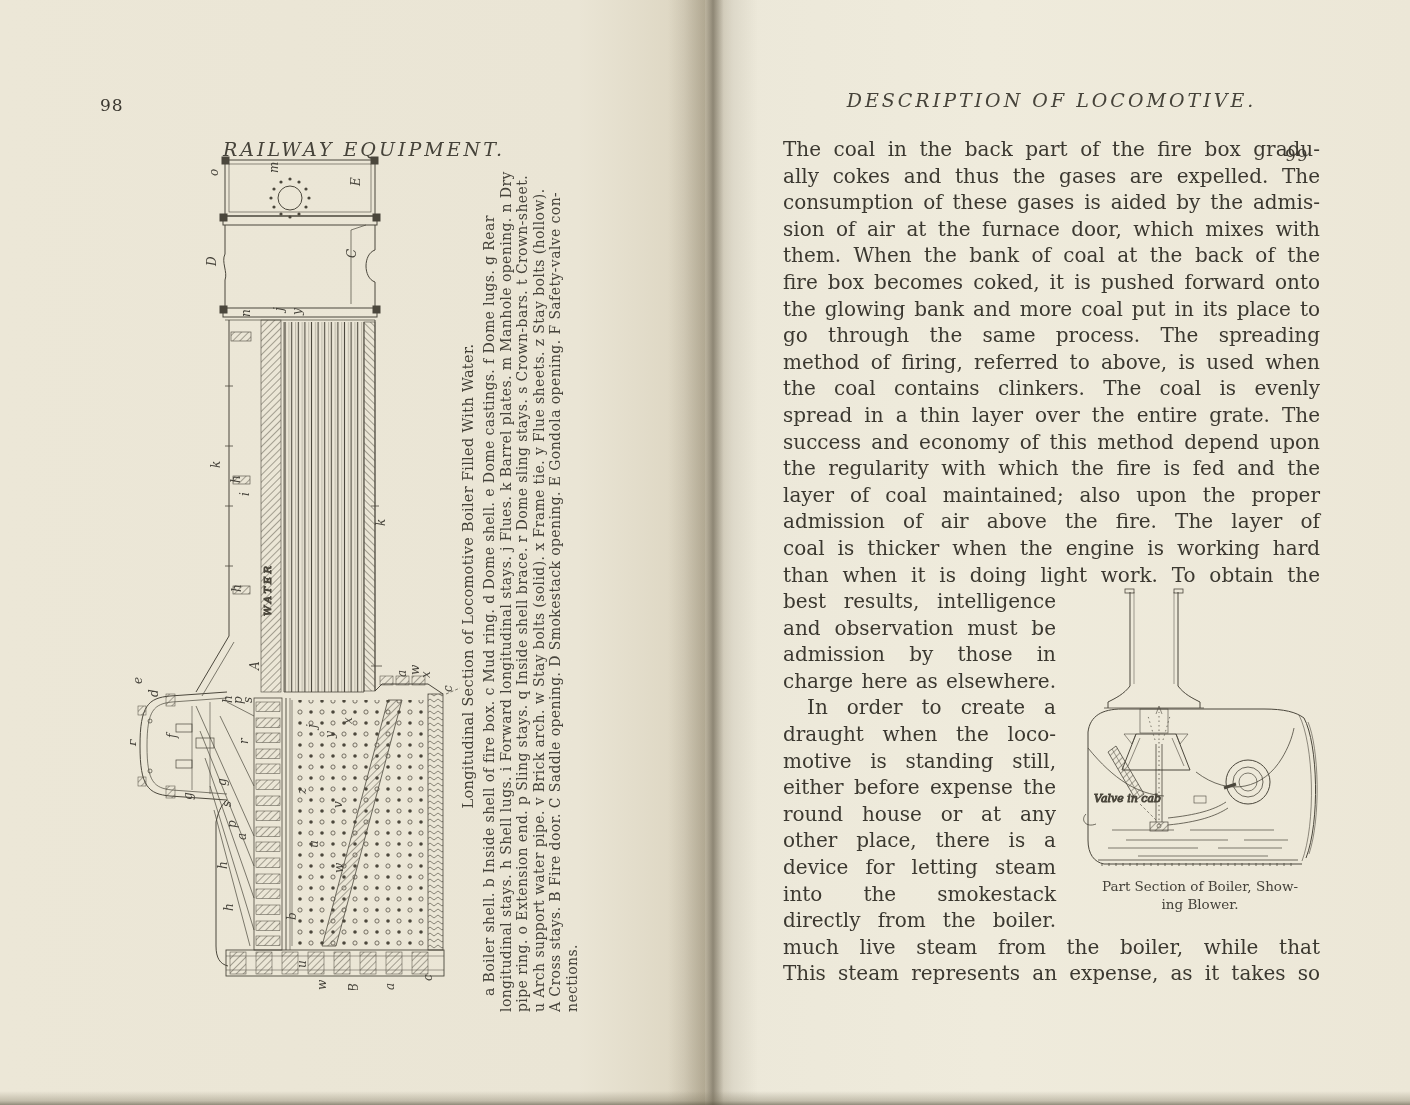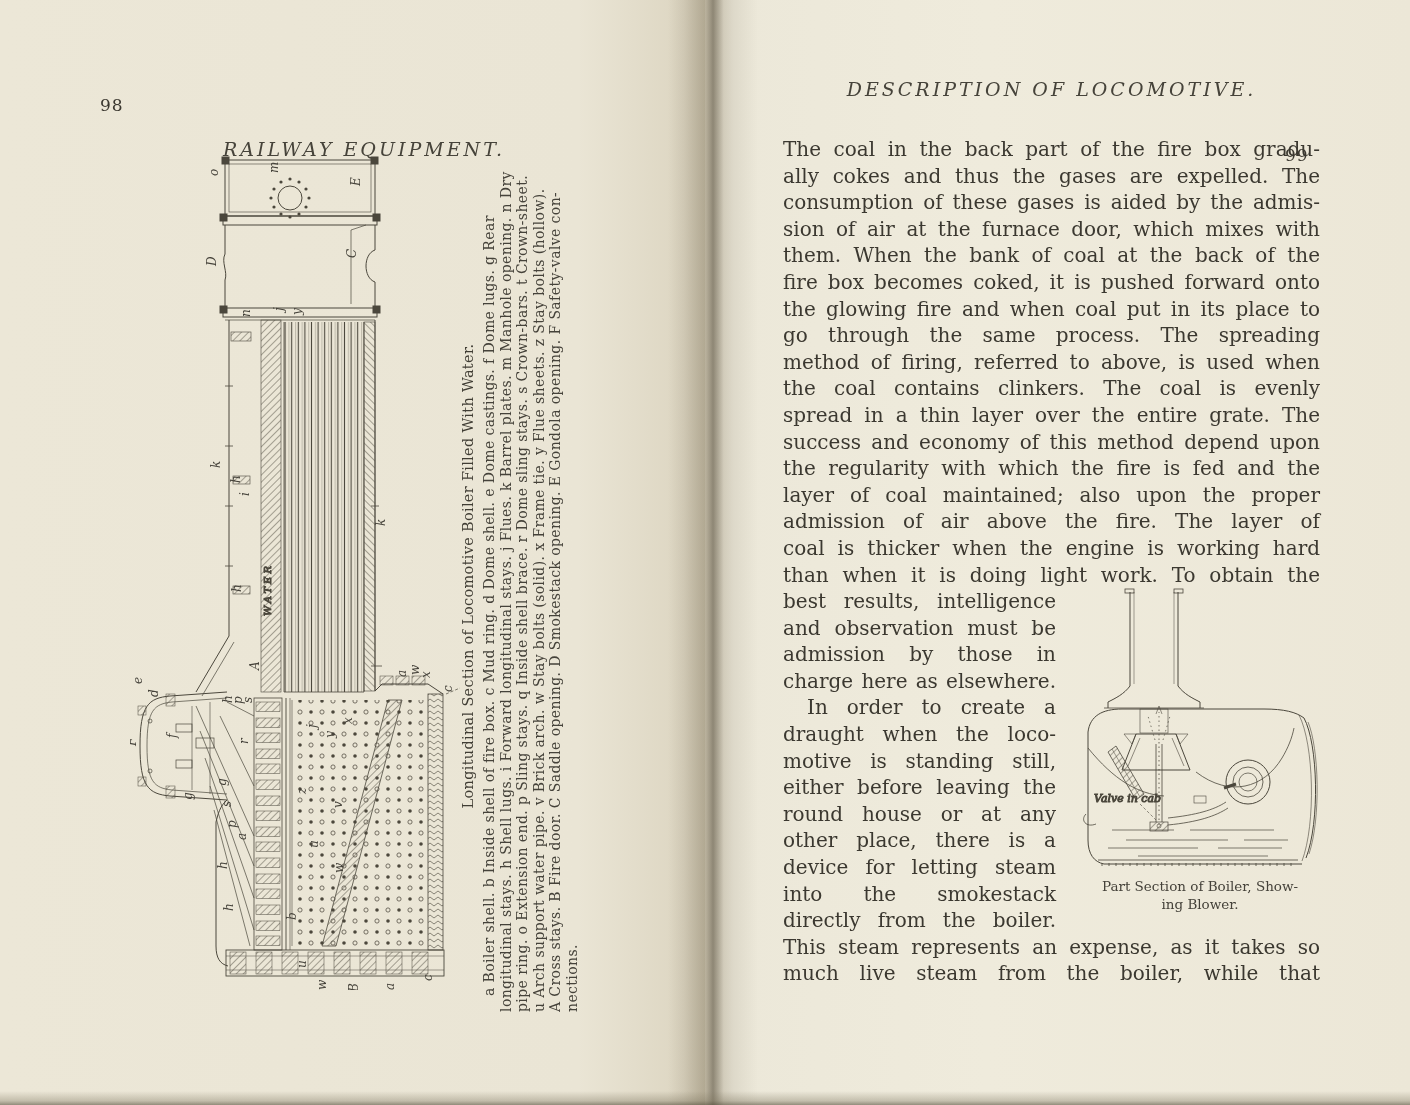--- a/index.html
+++ b/index.html
@@ -40,21 +40,21 @@
 <body>
 
 <div class="spread">
 
   <div class="page page-left"></div>
   <div class="page page-right"></div>
 
   <div class="pageno" style="left:100px;top:95px;">98</div>
   <div class="running-head" style="left:104px;top:94px;width:520px;margin-top:44px;">RAILWAY EQUIPMENT.</div>
 
-  <div class="running-head" style="left:783px;top:78px;width:537px;text-align:center;">DESCRIPTION OF LOCOMOTIVE.</div>
+  <div class="running-head" style="left:783px;top:89px;width:537px;text-align:center;">DESCRIPTION OF LOCOMOTIVE.</div>
   <div class="pageno" style="left:1285px;top:109px;margin-top:36px;">99</div>
 
   <svg class="fig1" viewBox="0 0 332 844">
     <defs>
       <pattern id="ph" width="5" height="5" patternUnits="userSpaceOnUse" patternTransform="rotate(45)">
         <line x1="0" y1="0" x2="0" y2="5" stroke="#5a564a" stroke-width="1"></line>
       </pattern>
       <pattern id="ph2" width="5" height="5" patternUnits="userSpaceOnUse" patternTransform="rotate(-45)">
         <line x1="0" y1="0" x2="0" y2="5" stroke="#5a564a" stroke-width="1"></line>
       </pattern>
@@ -270,48 +270,48 @@
     </div>
   </div>
 
   <div class="bodyblock">
     <div class="bl">The coal in the back part of the fire box gradu-</div>
     <div class="bl">ally cokes and thus the gases are expelled.  The</div>
     <div class="bl">consumption of these gases is aided by the admis-</div>
     <div class="bl">sion of air at the furnace door, which mixes with</div>
     <div class="bl">them.  When the bank of coal at the back of the</div>
     <div class="bl">fire box becomes coked, it is pushed forward onto</div>
-    <div class="bl">the glowing fire and when coal put in its place to</div>
+    <div class="bl">the glowing bank and more coal put in its place to</div>
     <div class="bl">go through the same process.  The spreading</div>
     <div class="bl">method of firing, referred to above, is used when</div>
     <div class="bl">the coal contains clinkers.  The coal is evenly</div>
     <div class="bl">spread in a thin layer over the entire grate.  The</div>
     <div class="bl">success and economy of this method depend upon</div>
     <div class="bl">the regularity with which the fire is fed and the</div>
     <div class="bl">layer of coal maintained; also upon the proper</div>
     <div class="bl">admission of air above the fire.  The layer of</div>
     <div class="bl">coal is thicker when the engine is working hard</div>
     <div class="bl">than when it is doing light work.  To obtain the</div>
     <div class="narrowwrap">
       <div class="bl">best results, intelligence</div>
       <div class="bl">and observation must be</div>
       <div class="bl">admission by those in</div>
       <div class="bl">charge here as elsewhere.</div>
       <div class="bl indent">In order to create a</div>
       <div class="bl">draught when the loco-</div>
       <div class="bl">motive is standing still,</div>
-      <div class="bl">either before leaving the</div>
+      <div class="bl">either before expense the</div>
       <div class="bl">round house or at any</div>
       <div class="bl">other place, there is a</div>
       <div class="bl">device for letting steam</div>
       <div class="bl">into the smokestack</div>
       <div class="bl">directly from the boiler.</div>
     </div>
+    <div class="bl">much live steam from the boiler, while that</div>
     <div class="bl">This steam represents an expense, as it takes so</div>
-    <div class="bl">much live steam from the boiler, while that</div>
   </div>
 
   <svg class="fig2" viewBox="0 0 248 292">
     <defs>
       <pattern id="ph3" width="5" height="5" patternUnits="userSpaceOnUse" patternTransform="rotate(45)">
         <line x1="0" y1="0" x2="0" y2="5" stroke="#5a564a" stroke-width="1"></line>
       </pattern>
       <pattern id="pvd" width="7" height="8" patternUnits="userSpaceOnUse">
         <line x1="3" y1="1" x2="3" y2="6" stroke="#555145" stroke-width=".9"></line>
       </pattern>

